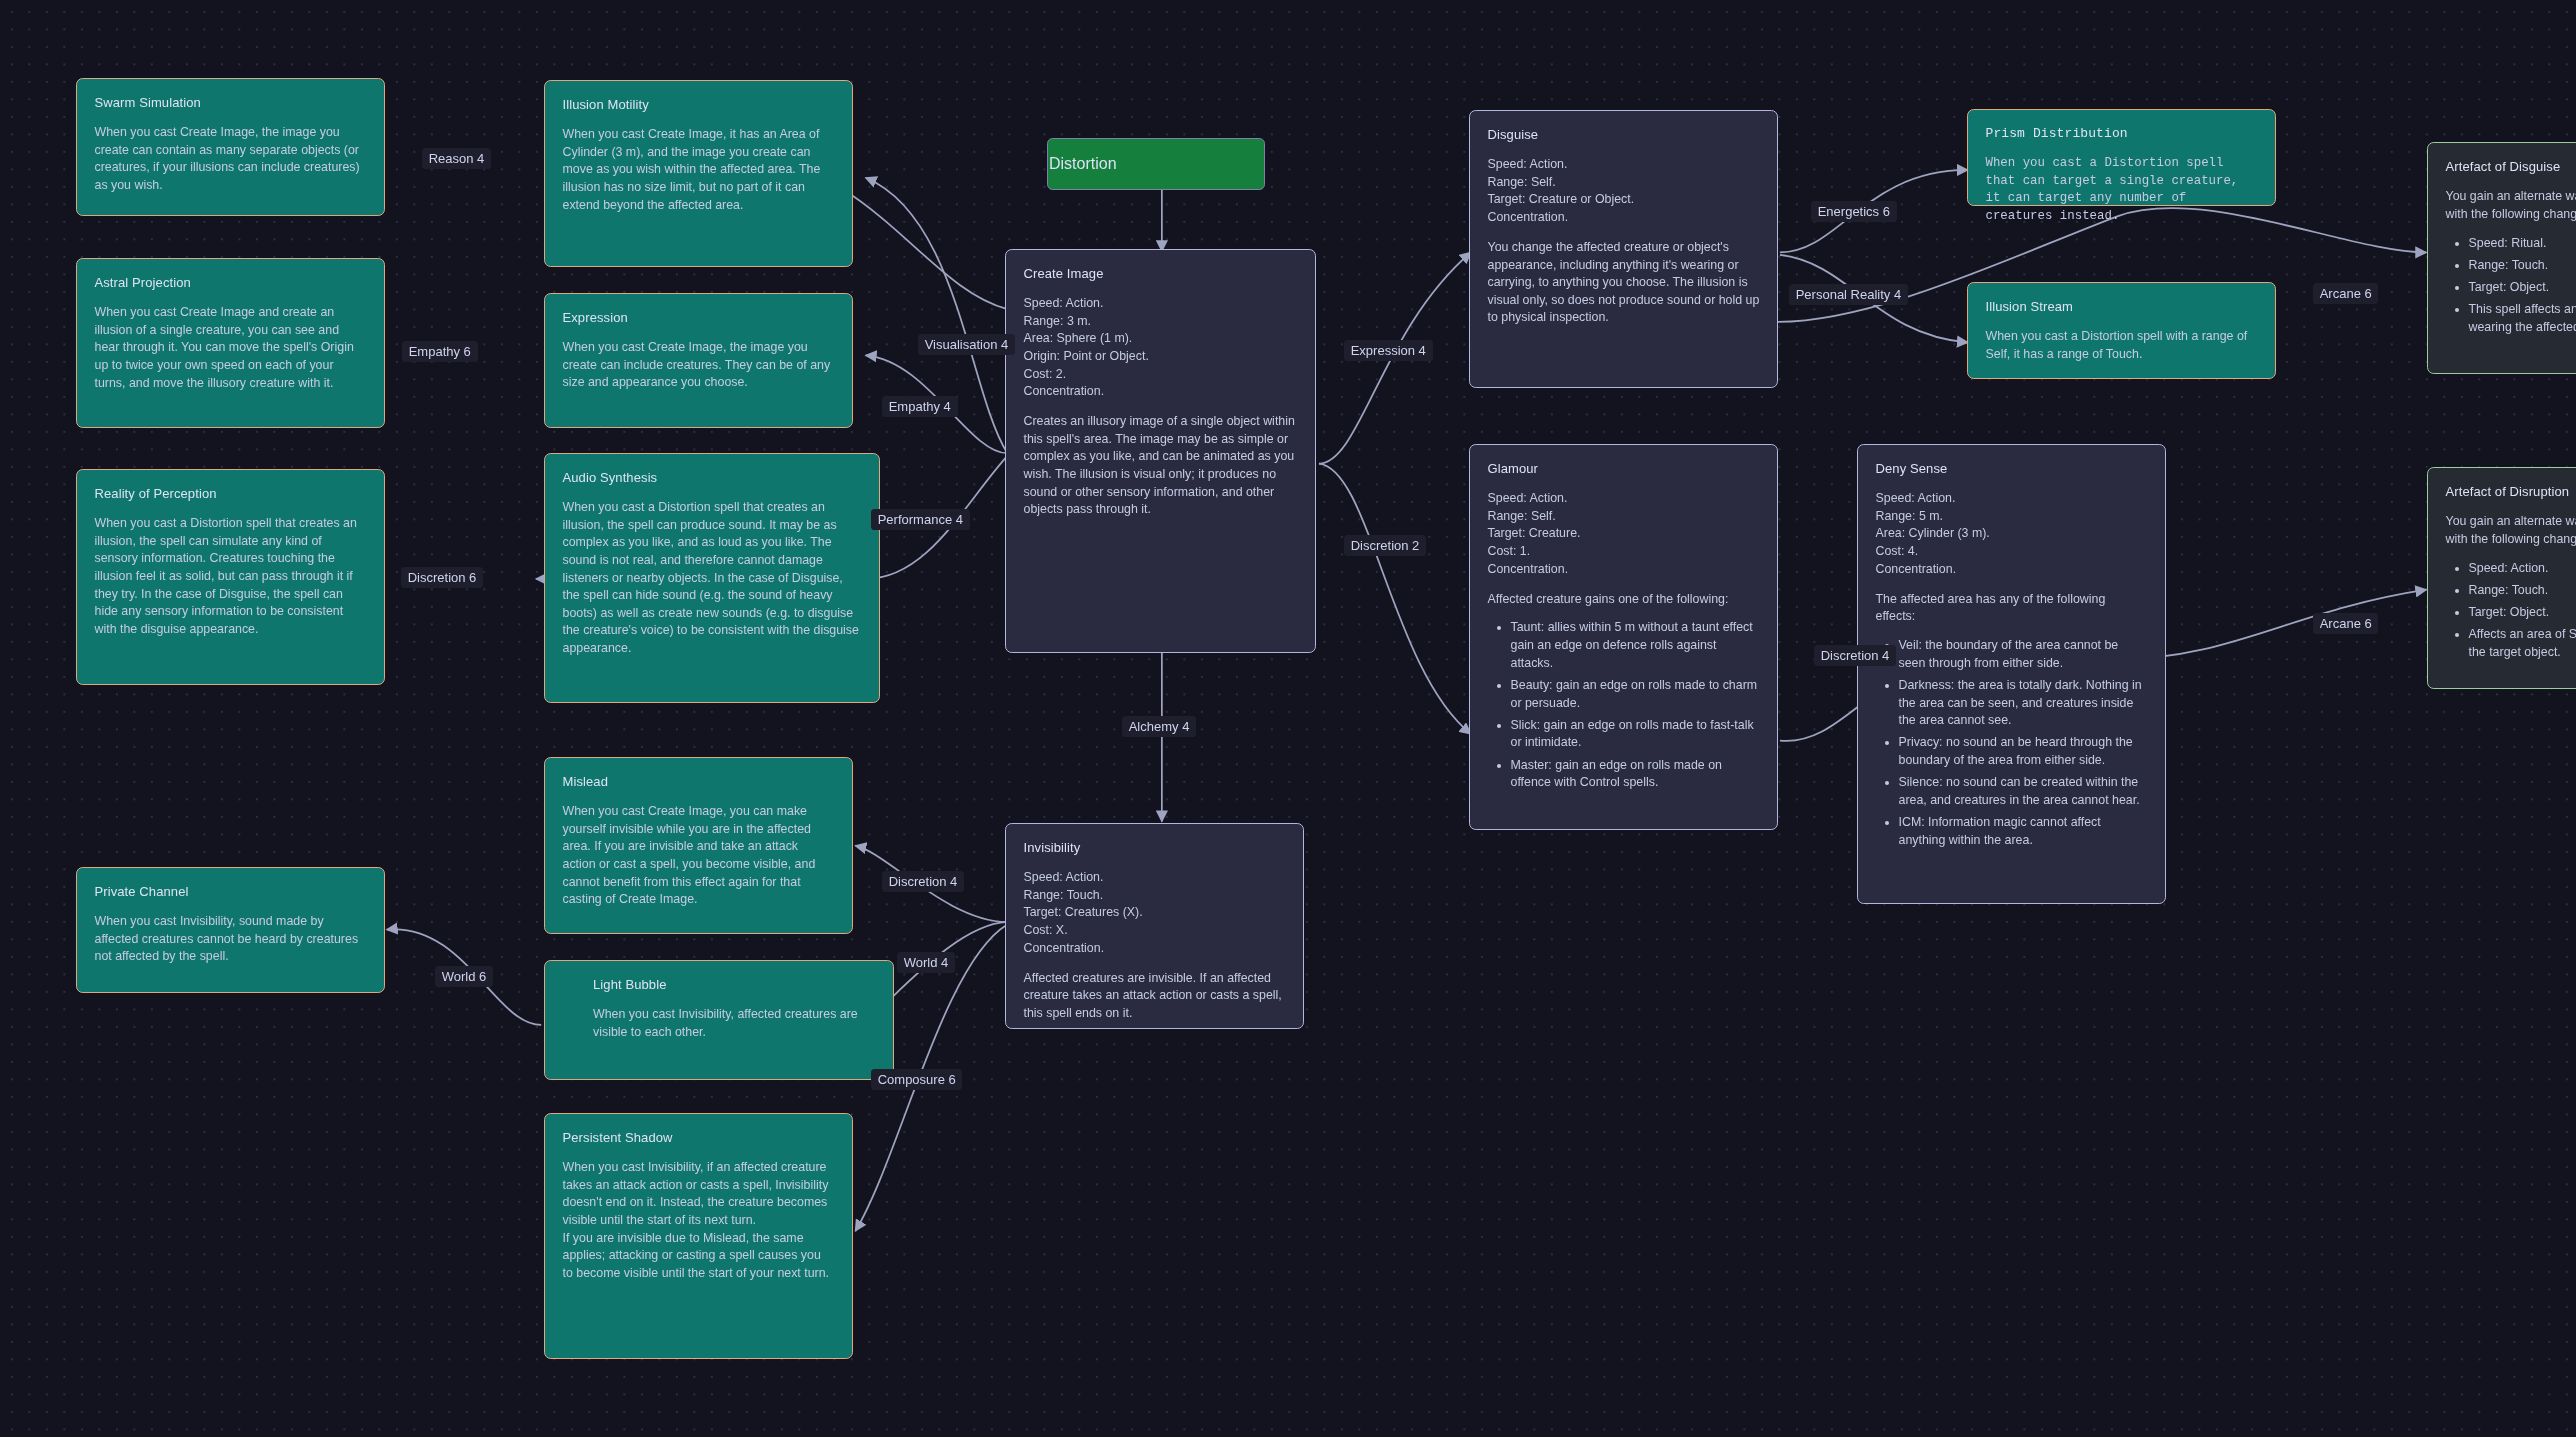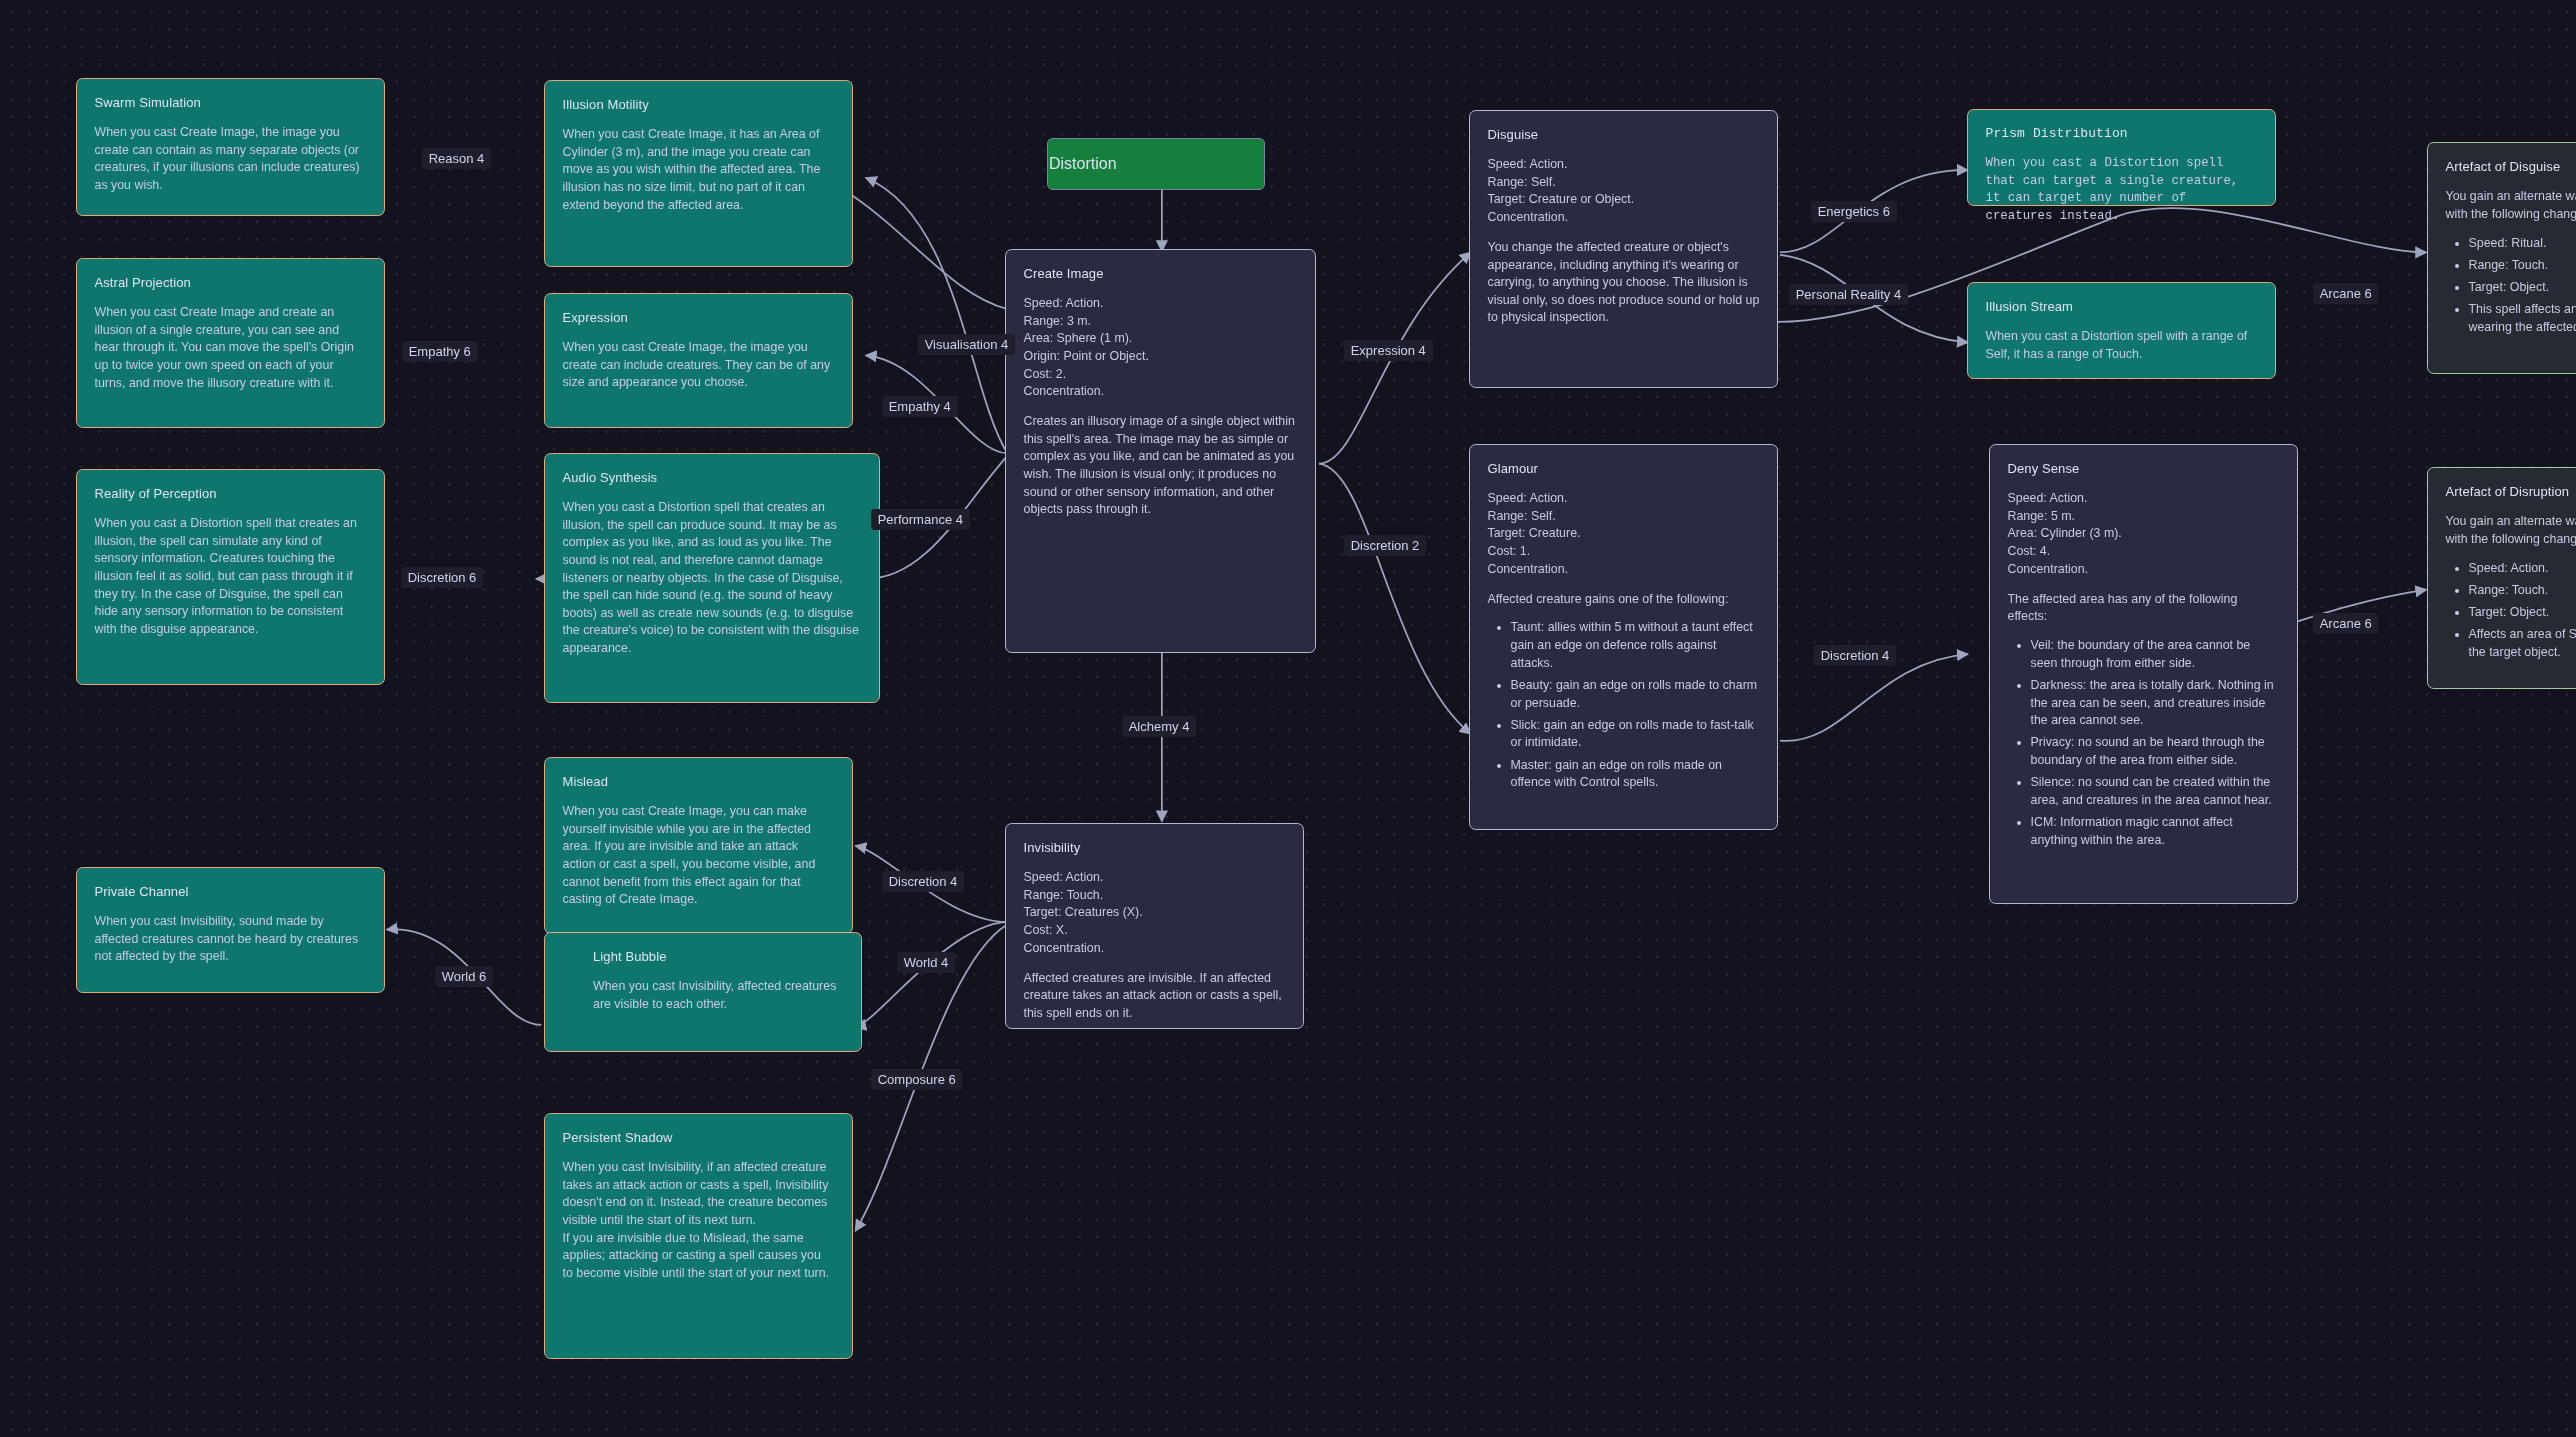--- a/index.html
+++ b/index.html
@@ -141,21 +141,21 @@
 Concentration.</div>
     <div class="body2">Affected creature gains one of the following:</div>
     <ul>
         <li>Taunt: allies within 5 m without a taunt effect gain an edge on defence rolls against attacks.</li>
         <li>Beauty: gain an edge on rolls made to charm or persuade.</li>
         <li>Slick: gain an edge on rolls made to fast-talk or intimidate.</li>
         <li>Master: gain an edge on rolls made on offence with Control spells.</li>
       </ul>
   </div>
 
-  <div class="node n-spell" style="left:1989px;top:444px;width:309px;height:460px;">
+  <div class="node n-spell" style="left:1857px;top:444px;width:309px;height:460px;">
     <div class="title">Deny Sense</div>
     <div class="body">Speed: Action.
 Range: 5 m.
 Area: Cylinder (3 m).
 Cost: 4.
 Concentration.</div>
     <div class="body2">The affected area has any of the following effects:</div>
     <ul>
         <li>Veil: the boundary of the area cannot be seen through from either side.</li>
         <li>Darkness: the area is totally dark. Nothing in the area can be seen, and creatures inside the area cannot see.</li>
@@ -198,21 +198,21 @@
   <div class="node n-feat" style="left:544px;top:453px;width:336px;height:250px;">
     <div class="title">Audio Synthesis</div>
     <div class="body">When you cast a Distortion spell that creates an illusion, the spell can produce sound. It may be as complex as you like, and as loud as you like. The sound is not real, and therefore cannot damage listeners or nearby objects. In the case of Disguise, the spell can hide sound (e.g. the sound of heavy boots) as well as create new sounds (e.g. to disguise the creature's voice) to be consistent with the disguise appearance.</div>
   </div>
 
   <div class="node n-feat" style="left:544px;top:757px;width:309px;height:177px;">
     <div class="title">Mislead</div>
     <div class="body">When you cast Create Image, you can make yourself invisible while you are in the affected area. If you are invisible and take an attack action or cast a spell, you become visible, and cannot benefit from this effect again for that casting of Create Image.</div>
   </div>
 
-  <div class="node n-feat" style="left:544px;top:932px;width:318px;height:120px;padding-left:48px;">
+  <div class="node n-feat" style="left:544px;top:960px;width:350px;height:120px;padding-left:48px;">
     <div class="title">Light Bubble</div>
     <div class="body">When you cast Invisibility, affected creatures are visible to each other.</div>
   </div>
 
   <div class="node n-feat" style="left:544px;top:1113px;width:309px;height:246px;">
     <div class="title">Persistent Shadow</div>
     <div class="body">When you cast Invisibility, if an affected creature takes an attack action or casts a spell, Invisibility doesn't end on it. Instead, the creature becomes visible until the start of its next turn.
 If you are invisible due to Mislead, the same applies; attacking or casting a spell causes you to become visible until the start of your next turn.</div>
   </div>
 

